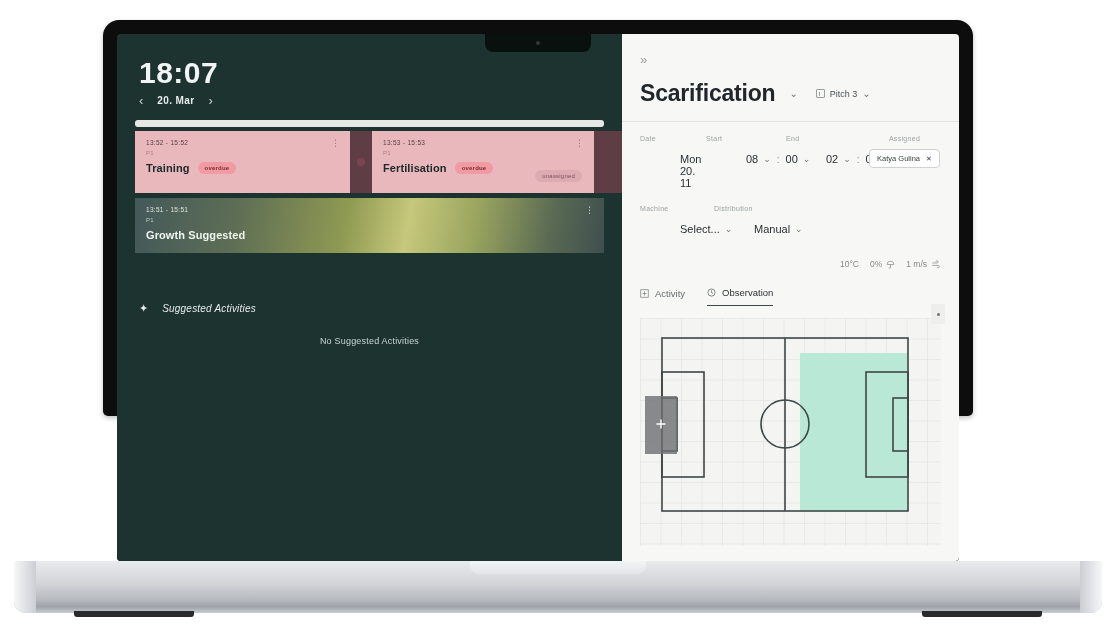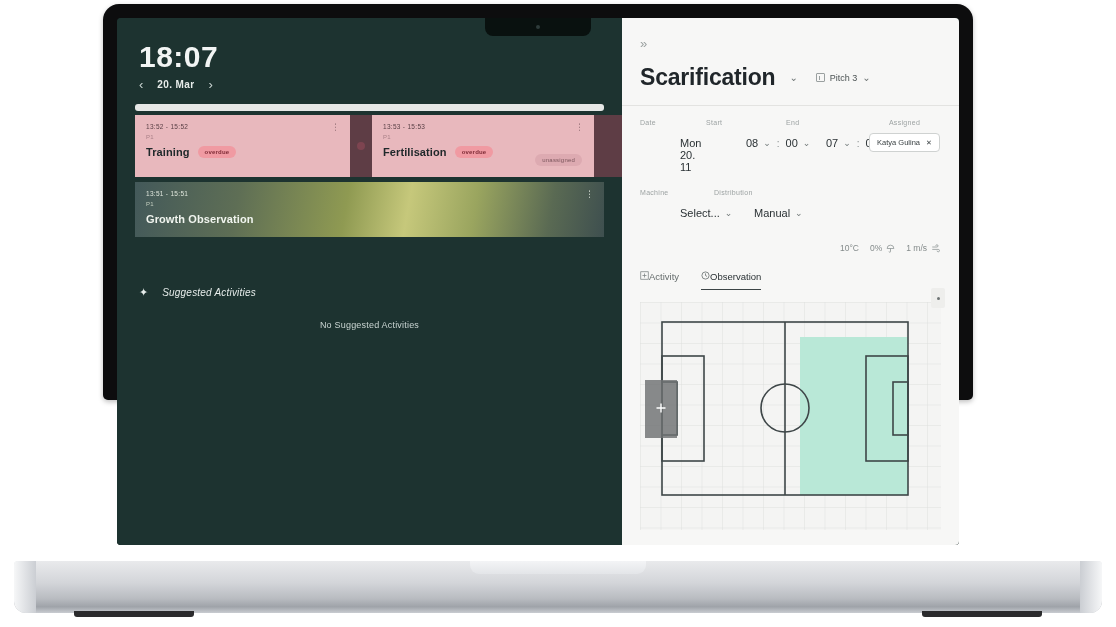--- a/index.html
+++ b/index.html
@@ -6,21 +6,21 @@
   html, body {
     width: 1116px; height: 627px;
     background: #ffffff;
     font-family: "Liberation Sans", sans-serif;
     overflow: hidden;
   }
   #stage { position: relative; width: 1116px; height: 627px; background: #fff; }
 
   
   .laptop-lid {
-    position: absolute; left: 103px; top: 4px;
+    position: absolute; left: 103px; top: 20px;
     width: 870px; height: 396px;
     background: #0d0d0e;
     border-radius: 16px 16px 5px 5px;
     box-shadow: 0 2px 5px rgba(0,0,0,.25);
     padding-left: 48px;
   }
   .lid-inner {
     position: absolute; left: 14px; top: 14px;
     width: 842px; height: 527px;
     background: #000;
@@ -224,21 +224,21 @@
   .fg-machine { width: 58px; }
   .fg-dist { width: 90px; }
 
   .weather-row {
     display: flex; align-items: center; justify-content: flex-end;
     gap: 11px; margin-top: 24px; font-size: 8.5px; color: #848b8b;
   }
   .w-item { display: flex; align-items: center; gap: 4px; }
 
   .tabs { display: flex; gap: 22px; margin-top: 18px; }
-  .tab { display: flex; cursor: pointer; padding-bottom: 7px; }
+  .tab { display: flex; align-items: center; gap: 6px; cursor: pointer; padding-bottom: 7px; }
   .tab-label { font-size: 9.5px; color: #666d6d; }
   .tab.active .tab-label { color: #2a3134; }
   .tab.active { border-bottom: 1.5px solid #3c4446; }
   .tab-ico { width: 9px; height: 9px; color: #7b8282; }
 
   
   .diagram-wrap { position: relative; margin-top: 12px; }
   .zoom-btn {
     position: absolute; right: -4px; top: -14px;
     width: 14px; height: 20px; background: #eeeeec;
@@ -311,21 +311,21 @@
                 <span class="kebab">⋮</span>
               </div>
 
               <div class="right-stub"></div>
             </div>
 
             <div class="card-wide">
               <div class="card-time">13:51 - 15:51</div>
               <div class="card-sub">P1</div>
               <div class="card-title-row">
-                <span class="card-title">Growth Observation</span>
+                <span class="card-title">Growth Suggested</span>
               </div>
               <span class="kebab">⋮</span>
             </div>
           </div>
 
           <div class="suggest-head">
             <span class="sparkle">✦</span>
             <span class="suggest-title">Suggested Activities</span>
           </div>
           <div class="suggest-empty">No Suggested Activities</div>
@@ -358,21 +358,21 @@
                 <span class="sel-cap">08</span>
                 <span class="dd">⌄</span>
                 <span class="colon">:</span>
                 <span class="sel-cap">00</span>
                 <span class="dd">⌄</span>
               </div>
             </div>
             <div class="fg-col fg-end">
               <div class="f-label">End</div>
               <div class="f-value">
-                <span class="sel-cap">07</span>
+                <span class="sel-cap">02</span>
                 <span class="dd">⌄</span>
                 <span class="colon">:</span>
                 <span class="sel-cap">00</span>
                 <span class="dd">⌄</span>
               </div>
             </div>
             <div class="fg-col fg-assign">
               <div class="f-label">Assigned</div>
               <span class="assignee-chip">
                 <span>Katya Gulina</span>

